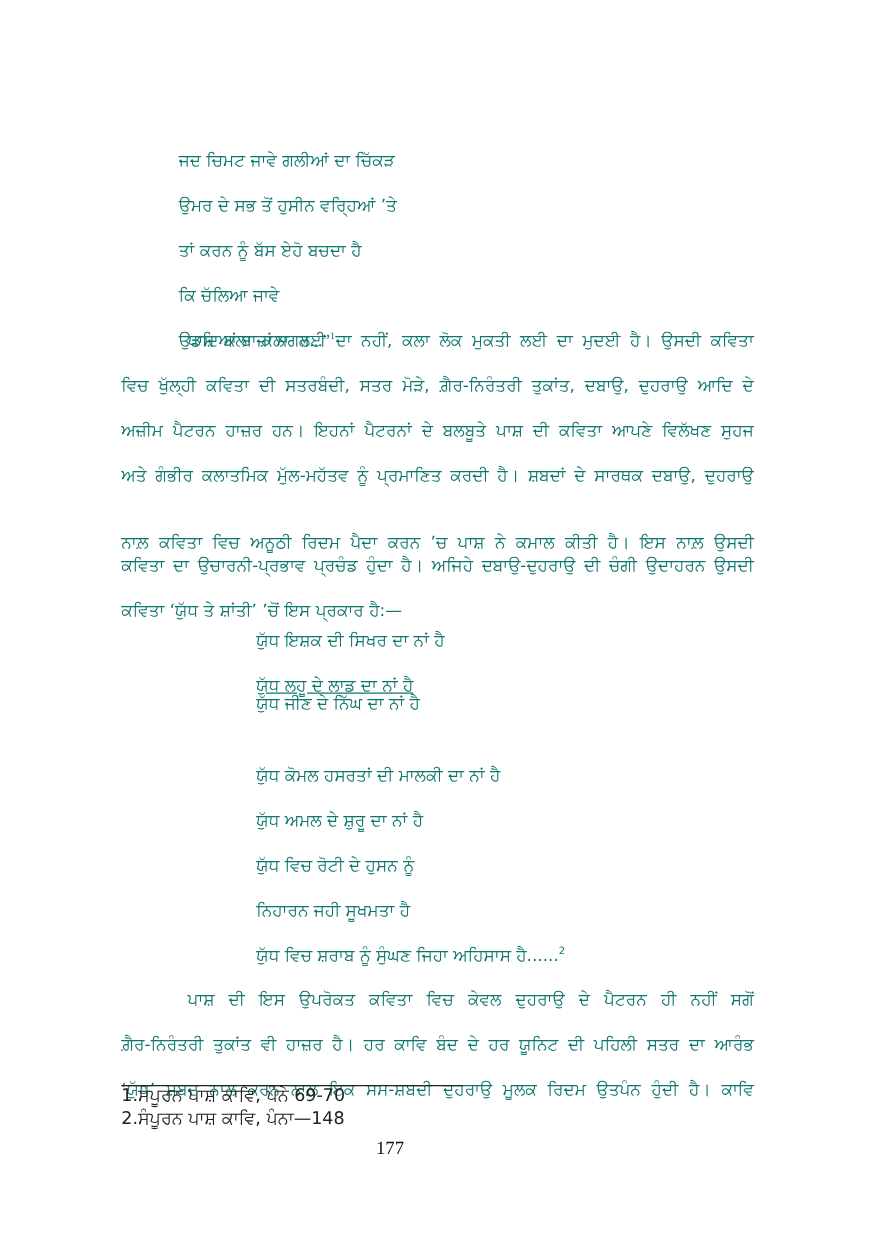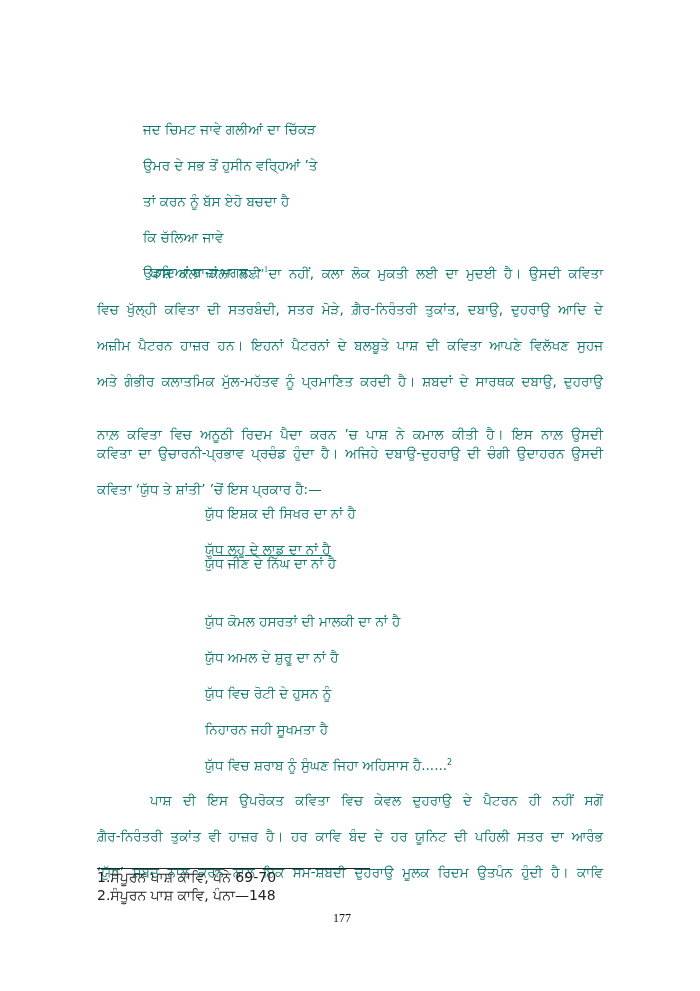--- a/index.html
+++ b/index.html
@@ -17,21 +17,21 @@
   .verse1 { left: 143px; }
   .verse2 { left: 205px; }
   sup { font-size: 8px; vertical-align: super; line-height: 0; }
   .rule {
     position: absolute; left: 97px; top: 868px; width: 273px; height: 0;
     border-top: 1.6px solid #222;
   }
   .fn { position: absolute; left: 97px; font-size: 14px; line-height: 14px; color: #222; white-space: nowrap; }
   .pnum {
     position: absolute; left: 0; width: 624px; top: 911px; text-align: center;
-    font-family: "Liberation Serif", serif; font-size: 12px; color: #111; margin-left: 30px;
+    font-family: "Liberation Serif", serif; font-size: 15px; color: #111;
   }
 </style>
 </head>
 <body>
 
 <div class="line verse1" style="top: 119px;">ਜਦ ਚਿਮਟ ਜਾਵੇ ਗਲੀਆਂ ਦਾ ਚਿੱਕੜ</div>
 <div class="line verse1" style="top: 155px;">ਉਮਰ ਦੇ ਸਭ ਤੋਂ ਹੁਸੀਨ ਵਰ੍ਹਿਆਂ ’ਤੇ</div>
 <div class="line verse1" style="top: 191px;">ਤਾਂ ਕਰਨ ਨੂੰ ਬੱਸ ਏਹੋ ਬਚਦਾ ਹੈ</div>
 <div class="line verse1" style="top: 227px;">ਕਿ ਚੱਲਿਆ ਜਾਵੇ</div>
 <div class="line verse1" style="top: 263px; font-family: Liberation Serif, serif;"><span>ਉਡਦਿਆਂ ਬਾਜ਼ਾਂ ਮਗਰ...”</span><sup>1</sup></div>

